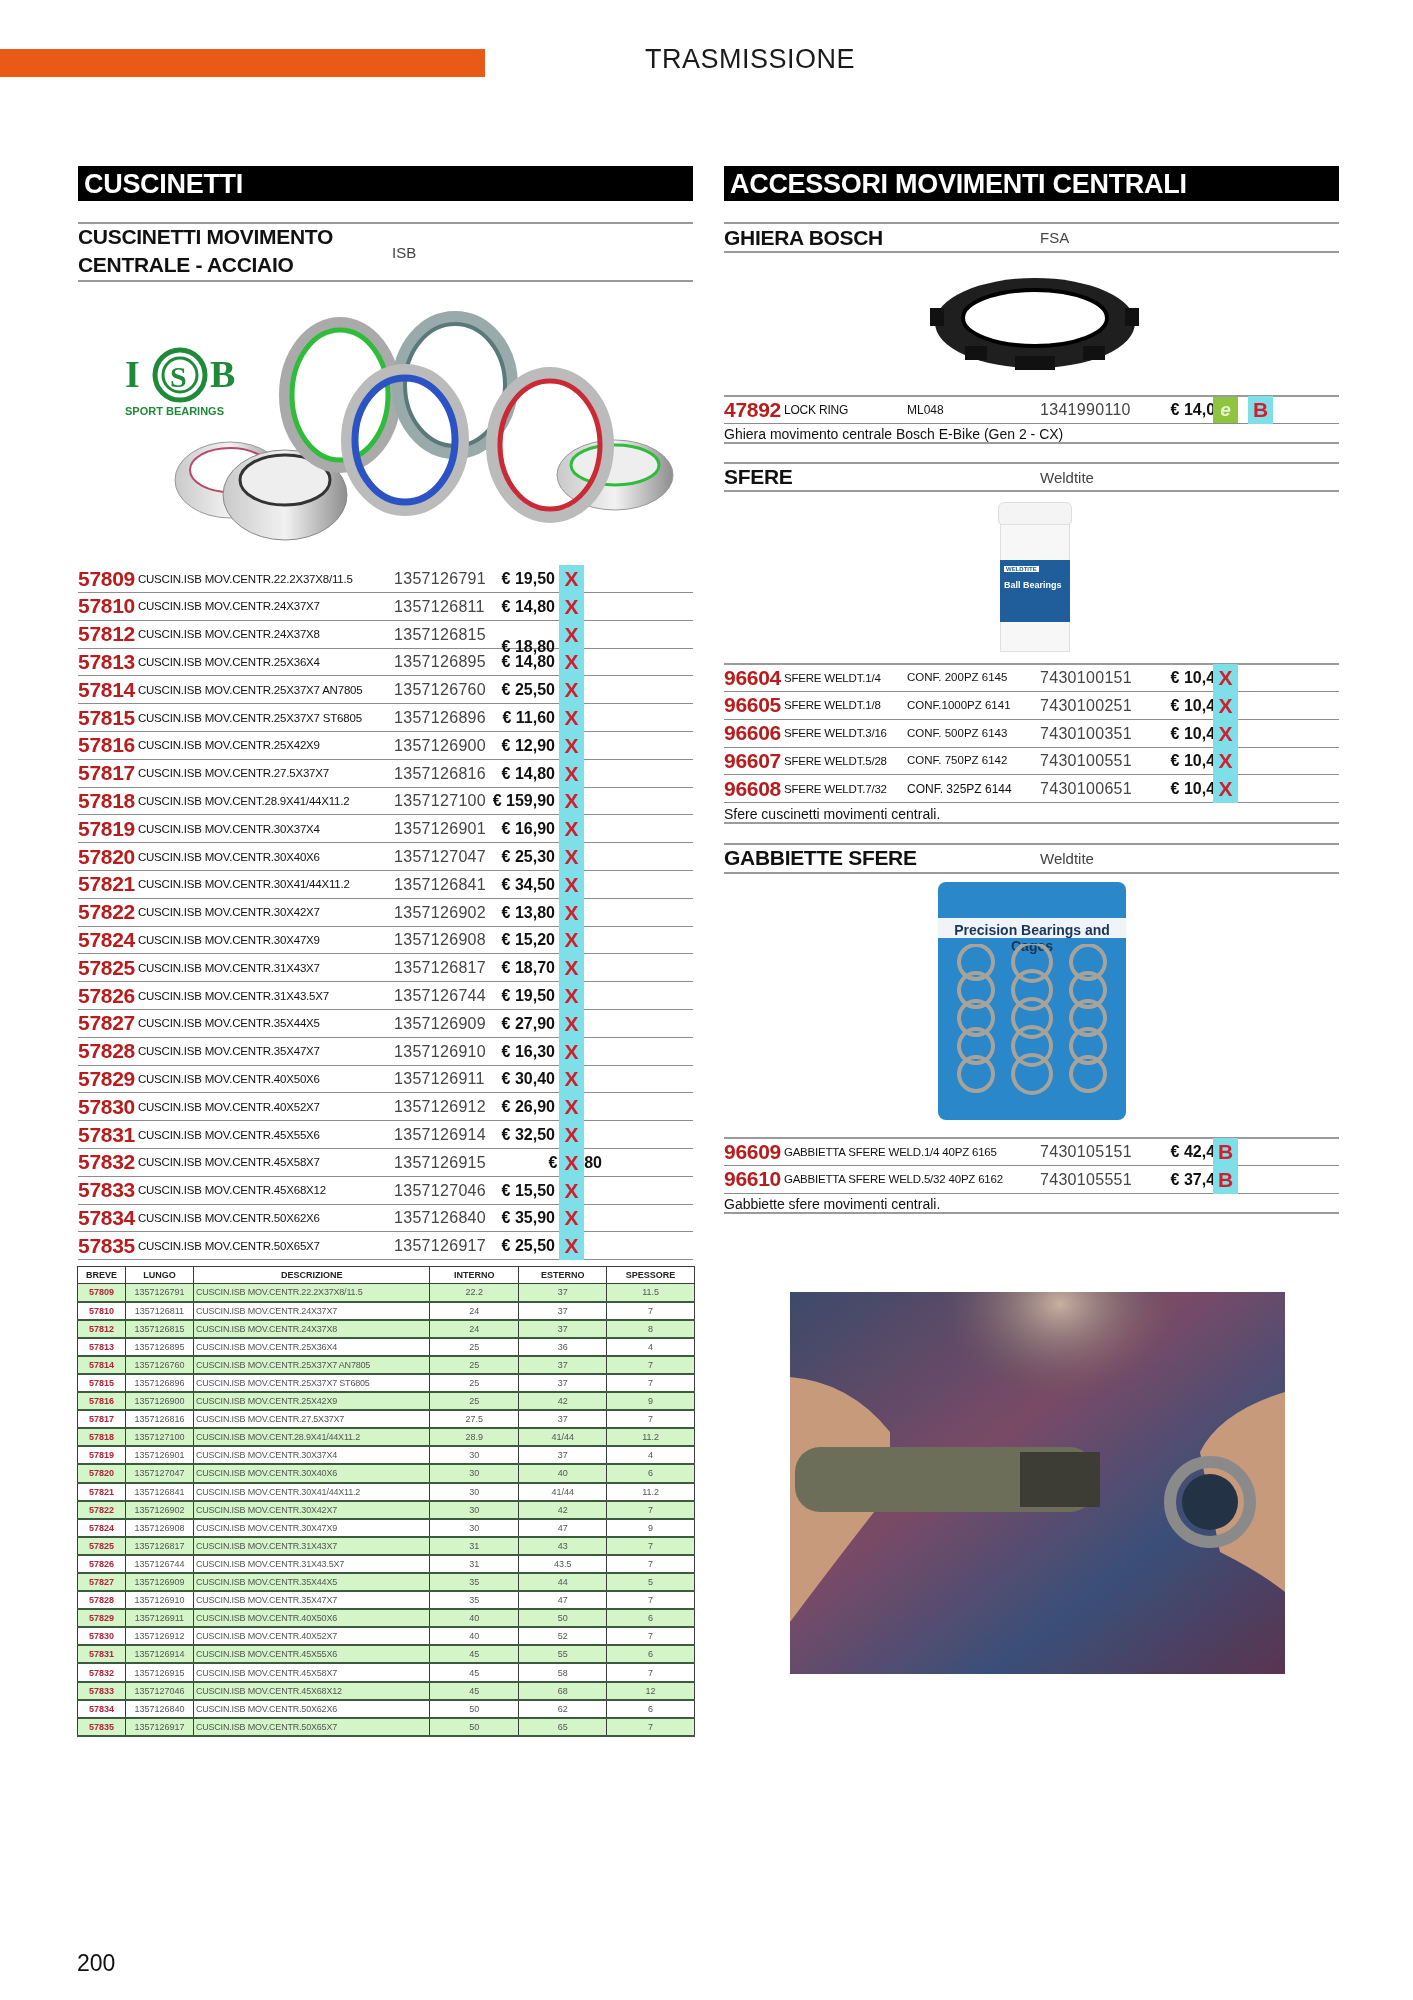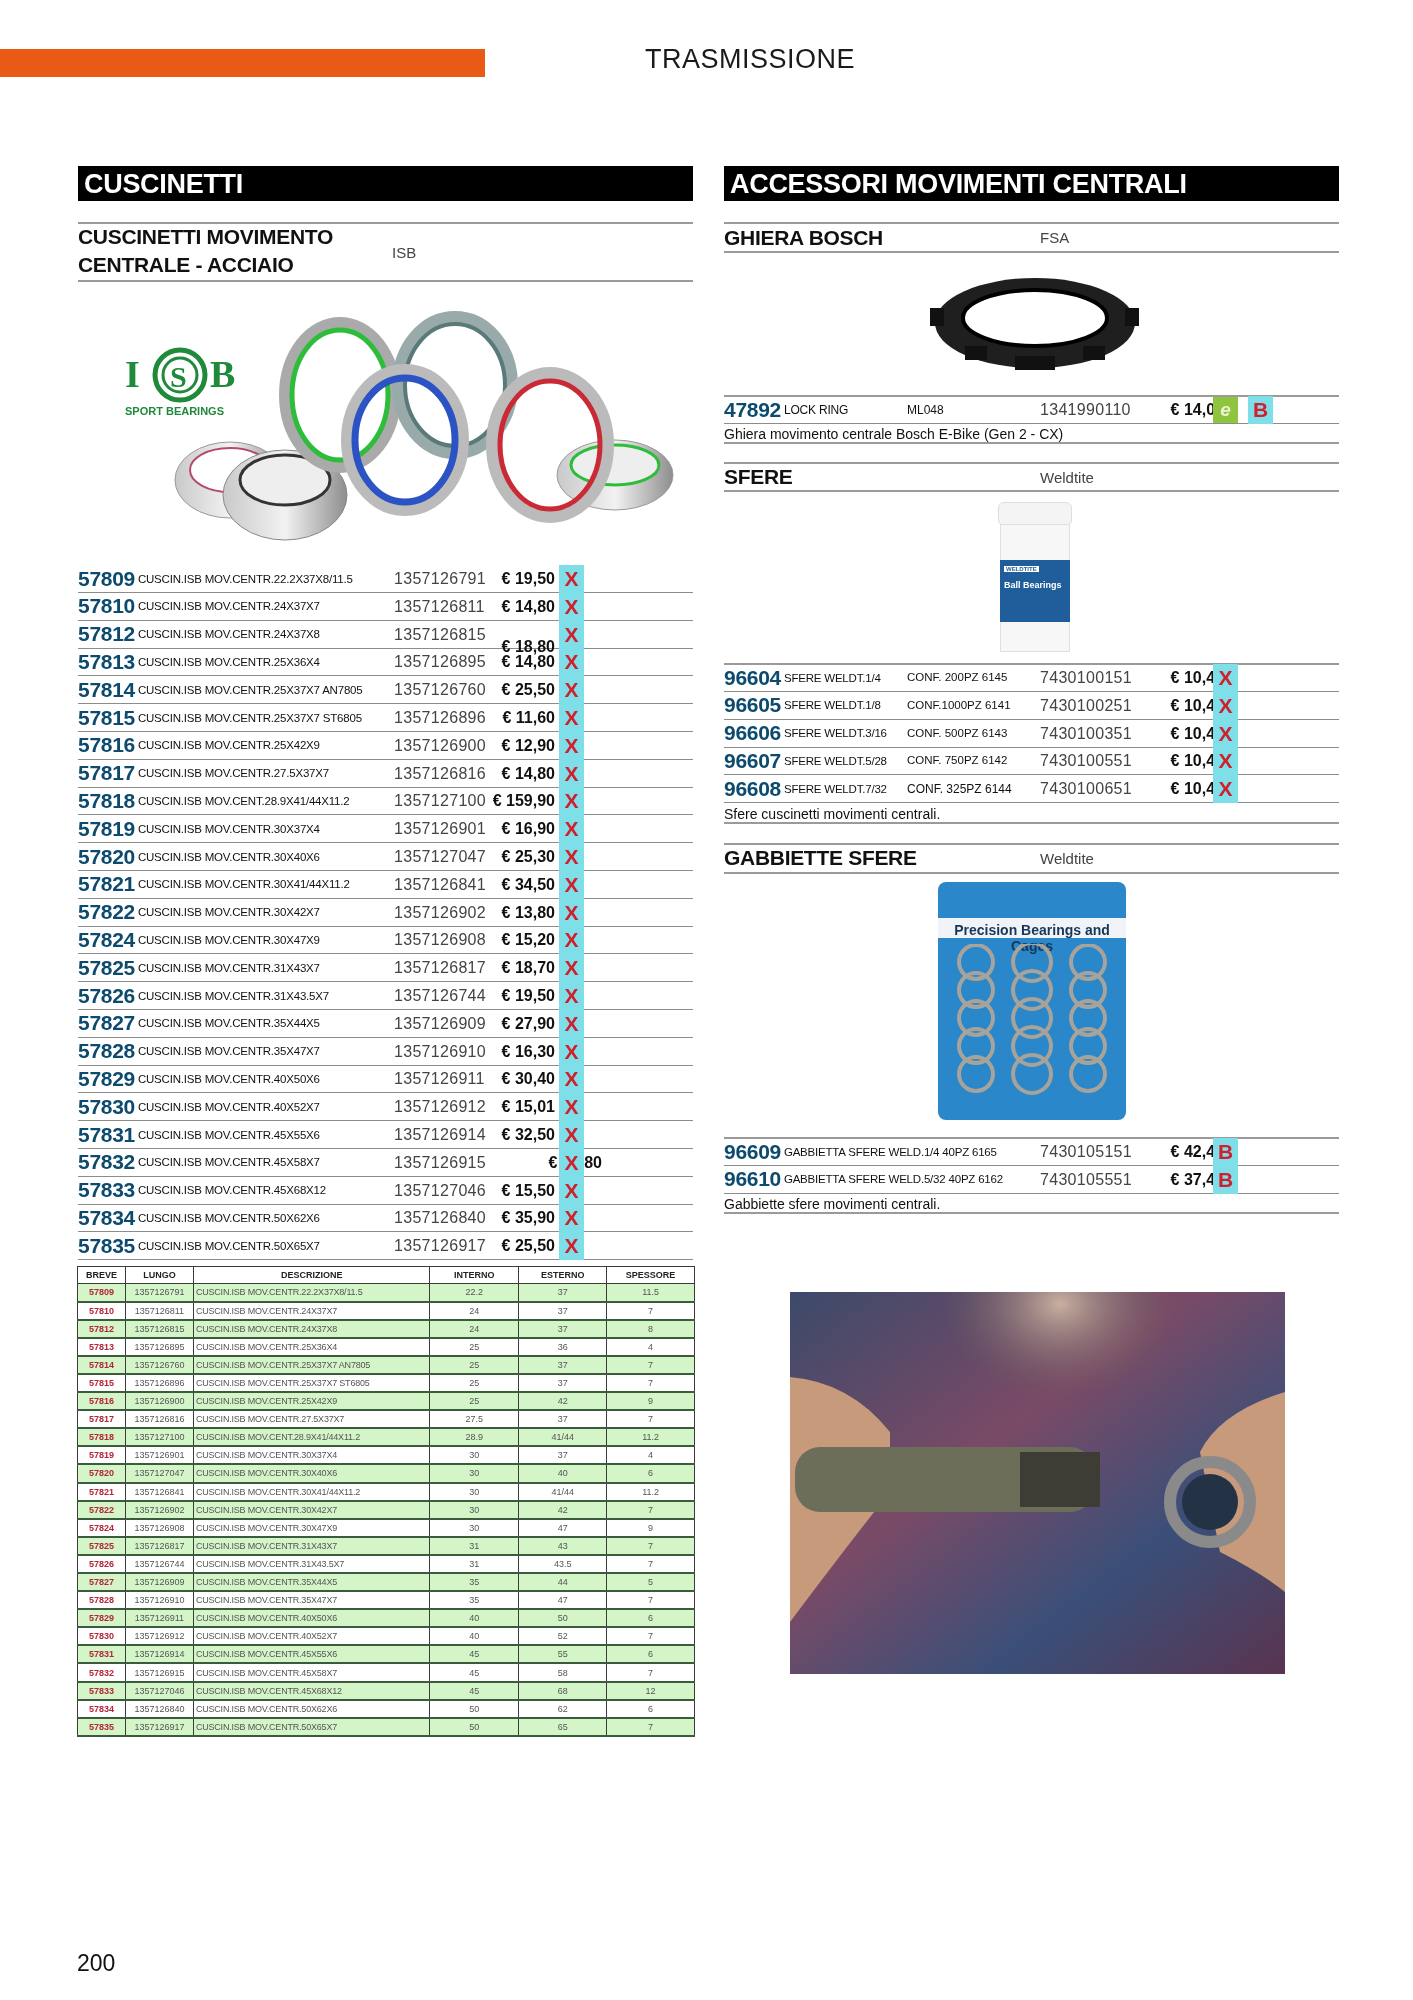--- a/index.html
+++ b/index.html
@@ -13,21 +13,21 @@
   .sec-bar { top: 166px; height: 35px; background: #000; color: #fff; font-weight: bold; font-size: 27px; padding-left: 6px; line-height: 36px; font-family: "Liberation Sans", sans-serif; letter-spacing: -0.3px; }
   .sec-left { left: 78px; width: 615px; }
   .sec-right { left: 724px; width: 615px; }
 
   .rule { height: 2px; background: #9a9a9a; }
   .sub-title { font-weight: bold; font-size: 21px; font-family: "Liberation Sans", sans-serif; color: #111; line-height: 28px; letter-spacing: -0.3px; }
   .brand { font-size: 15px; color: #444; font-family: "Liberation Sans", sans-serif; }
 
   
   .prow { position: absolute; height: 28px; border-bottom: 1.5px solid #8c8c8c; display: flex; align-items: center; white-space: nowrap; }
-  .code { color: #0c4a6e; font-weight: bold; font-size: 21px; font-family: "Liberation Sans", sans-serif; letter-spacing: -0.3px; }
+  .code { color: #b91c1c; font-weight: bold; font-size: 21px; font-family: "Liberation Sans", sans-serif; letter-spacing: -0.3px; }
   .desc { font-size: 11.5px; color: #111; font-family: "Liberation Sans", sans-serif; margin-left: 3px; letter-spacing: -0.2px; }
   .ean { position: absolute; font-size: 16px; color: #444; font-family: "Liberation Sans", sans-serif; letter-spacing: 0.3px; }
   .price { position: absolute; font-size: 16px; font-weight: bold; color: #111; font-family: "Liberation Sans", sans-serif; text-align: right; }
   .flag { position: absolute; top: 0; height: 28px; width: 25px; background: #7fdfe8; color: #d0202e; font-weight: bold; font-size: 21px; text-align: center; line-height: 28px; font-family: "Liberation Sans", sans-serif; }
 
   .extra { position: absolute; font-size: 12px; color: #111; font-family: "Liberation Sans", sans-serif; }
   .note { position: absolute; font-size: 14px; color: #111; font-family: "Liberation Sans", sans-serif; height: 20px; line-height: 20px; border-bottom: 2px solid #9a9a9a; }
 
   .ebike { position: absolute; width: 25px; height: 26px; background: #8fc43f; color: #e8f5d0; font-weight: bold; font-style: italic; font-size: 19px; text-align: center; line-height: 25px; font-family: "Liberation Sans", sans-serif; }
 
@@ -224,21 +224,21 @@
       <span class="code">57829</span>
       <span class="desc">CUSCIN.ISB MOV.CENTR.40X50X6</span>
       <span class="ean" style="left:316px;top:5px;">1357126911</span>
       <span class="price" style="left:400px;top:5px;width:77px;">€ 30,40</span>
       <span class="flag" style="left:481px;">X</span>
     </div>
     <div class="prow" style="left: 78px; top: 1093.2px; width: 615px;">
       <span class="code">57830</span>
       <span class="desc">CUSCIN.ISB MOV.CENTR.40X52X7</span>
       <span class="ean" style="left:316px;top:5px;">1357126912</span>
-      <span class="price" style="left:400px;top:5px;width:77px;">€ 15,01</span>
+      <span class="price" style="left:400px;top:5px;width:77px;">€ 26,90</span>
       <span class="flag" style="left:481px;">X</span>
     </div>
     <div class="prow" style="left: 78px; top: 1121px; width: 615px;">
       <span class="code">57831</span>
       <span class="desc">CUSCIN.ISB MOV.CENTR.45X55X6</span>
       <span class="ean" style="left:316px;top:5px;">1357126914</span>
       <span class="price" style="left:400px;top:5px;width:77px;">€ 32,50</span>
       <span class="flag" style="left:481px;">X</span>
     </div>
     <div class="prow" style="left: 78px; top: 1148.8px; width: 615px;">

